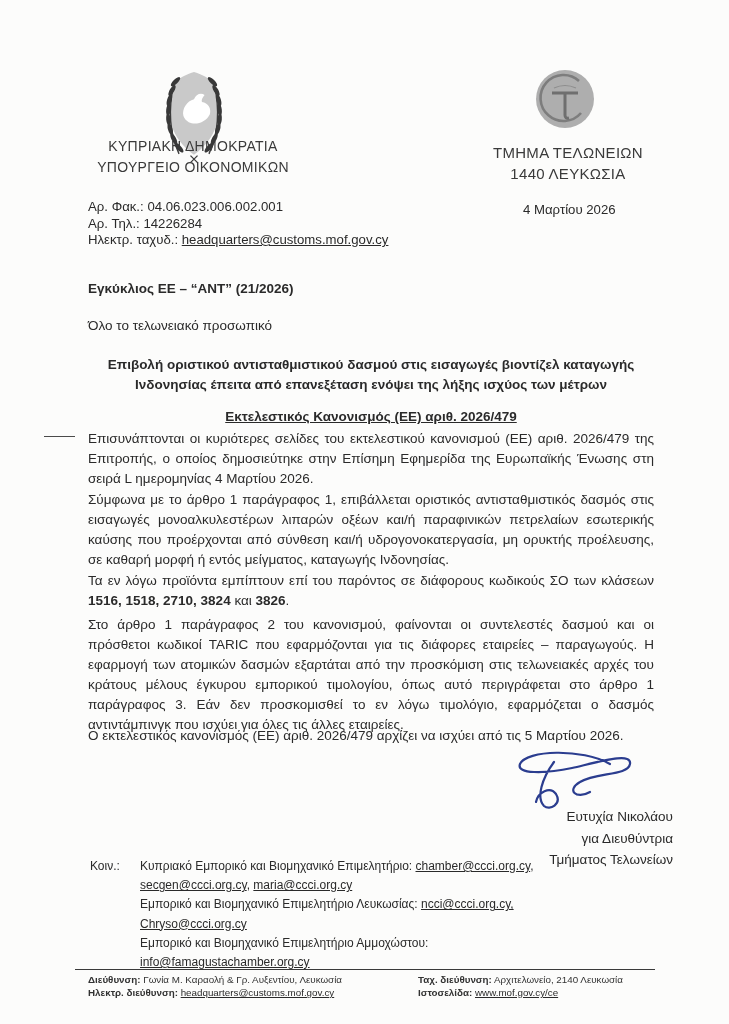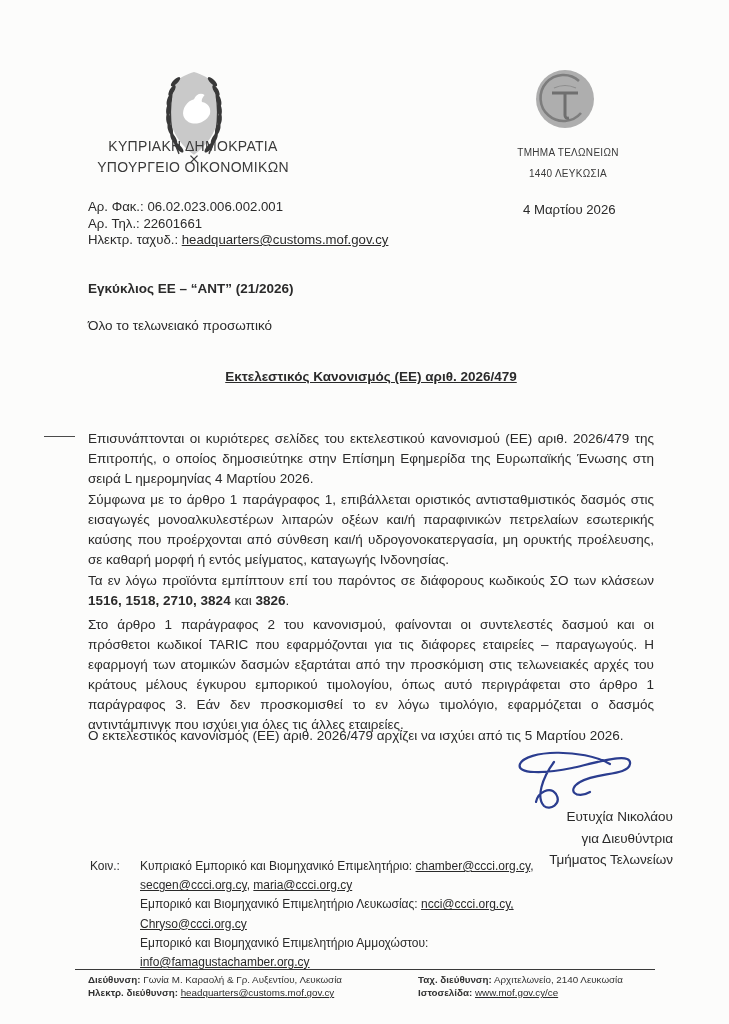--- a/index.html
+++ b/index.html
@@ -8,21 +8,21 @@
     background:#fcfcfb;color:#2a2a2a;overflow:hidden;
     font-family:"Liberation Sans","DejaVu Sans",sans-serif;
     font-size:13.5px;line-height:20px;
   }
   .abs{position:absolute;}
   .center{text-align:center;}
   .bold{font-weight:bold;}
   .u{text-decoration:underline;}
   .just{text-align:justify;}
   .org-block{left:70px;top:136px;width:246px;font-size:14px;line-height:21px;letter-spacing:.3px;color:#3a3a3a;}
-  .dept-block{left:470px;top:142px;width:196px;font-size:10px;line-height:21px;letter-spacing:.3px;color:#3a3a3a;}
+  .dept-block{left:470px;top:142px;width:196px;font-size:15px;line-height:21px;letter-spacing:.3px;color:#3a3a3a;}
   .ref-block{left:88px;top:199px;font-size:13.2px;line-height:16.5px;}
   .date{left:523px;top:200px;font-size:13.2px;}
   .content{left:88px;width:566px;}
   .margin-dash{left:44px;top:436px;width:31px;border-top:1.6px solid #4a4a4a;height:0;}
   .sig-text{left:448px;top:806px;width:225px;font-size:13.5px;line-height:21.5px;text-align:right;}
   .cc-block{left:90px;top:857px;font-size:12px;line-height:19.2px;}
   .cc-row{display:flex;}
   .cc-label{width:50px;flex:0 0 50px;}
   .footer-rule{left:75px;top:969px;width:580px;border-top:1.7px solid #3a3a3a;height:0;}
   .footer{left:88px;top:973px;width:567px;font-size:9.8px;line-height:13px;color:#333;display:flex;}
@@ -79,32 +79,33 @@
       <path d="M20 20 Q31 15 42 20" stroke="#8d8d8d" stroke-width="1.2" fill="none"></path>
     </svg>
   </div>
 
   <div class="abs center dept-block">
     <div>ΤΜΗΜΑ ΤΕΛΩΝΕΙΩΝ</div>
     <div>1440 ΛΕΥΚΩΣΙΑ</div>
   </div>
 
   <div class="abs ref-block">
-    <div><span>Αρ. Φακ.:</span> <span>06.02.023.006.002.001</span></div>
-    <div><span>Αρ. Τηλ.:</span> <span>22601661</span></div>
+    <div><span>Αρ. Φακ.:</span> <span>04.06.023.006.002.001</span></div>
+    <div><span>Αρ. Τηλ.:</span> <span>14226284</span></div>
     <div><span>Ηλεκτρ. ταχυδ.:</span> <a class="doclink">headquarters@customs.mof.gov.cy</a></div>
   </div>
 
   <div class="abs date">4 Μαρτίου 2026</div>
 
   <div class="abs content bold" style="top:279px;">Εγκύκλιος ΕΕ – “ΑΝΤ” (21/2026)</div>
 
   <div class="abs content" style="top:316px;">Όλο το τελωνειακό προσωπικό</div>
 
   <div class="abs content center bold" style="top:355px;">
+    <div>Επιβολή οριστικού αντισταθμιστικού δασμού στις εισαγωγές βιοντίζελ καταγωγής Ινδονησίας έπειτα από επανεξέταση ενόψει της λήξης ισχύος των μέτρων</div>
     <div class="u" style="margin-top:12px;">Εκτελεστικός Κανονισμός (ΕΕ) αριθ. 2026/479</div>
   </div>
 
   <div class="abs margin-dash"></div>
 
   <div class="abs content just" style="top:429px;">Επισυνάπτονται οι κυριότερες σελίδες του εκτελεστικού κανονισμού (ΕΕ) αριθ. 2026/479 της Επιτροπής, ο οποίος δημοσιεύτηκε στην Επίσημη Εφημερίδα της Ευρωπαϊκής Ένωσης στη σειρά L ημερομηνίας 4 Μαρτίου 2026.</div>
 
   <div class="abs content just" style="top:490px;">Σύμφωνα με το άρθρο 1 παράγραφος 1, επιβάλλεται οριστικός αντισταθμιστικός δασμός στις εισαγωγές μονοαλκυλεστέρων λιπαρών οξέων και/ή παραφινικών πετρελαίων εσωτερικής καύσης που προέρχονται από σύνθεση και/ή υδρογονοκατεργασία, μη ορυκτής προέλευσης, σε καθαρή μορφή ή εντός μείγματος, καταγωγής Ινδονησίας.</div>
 
   <div class="abs content just" style="top:571px;"><span>Τα εν λόγω προϊόντα εμπίπτουν επί του παρόντος σε διάφορους κωδικούς ΣΟ των κλάσεων </span><span class="bold">1516, 1518, 2710, 3824</span><span> και </span><span class="bold">3826</span><span>.</span></div>

